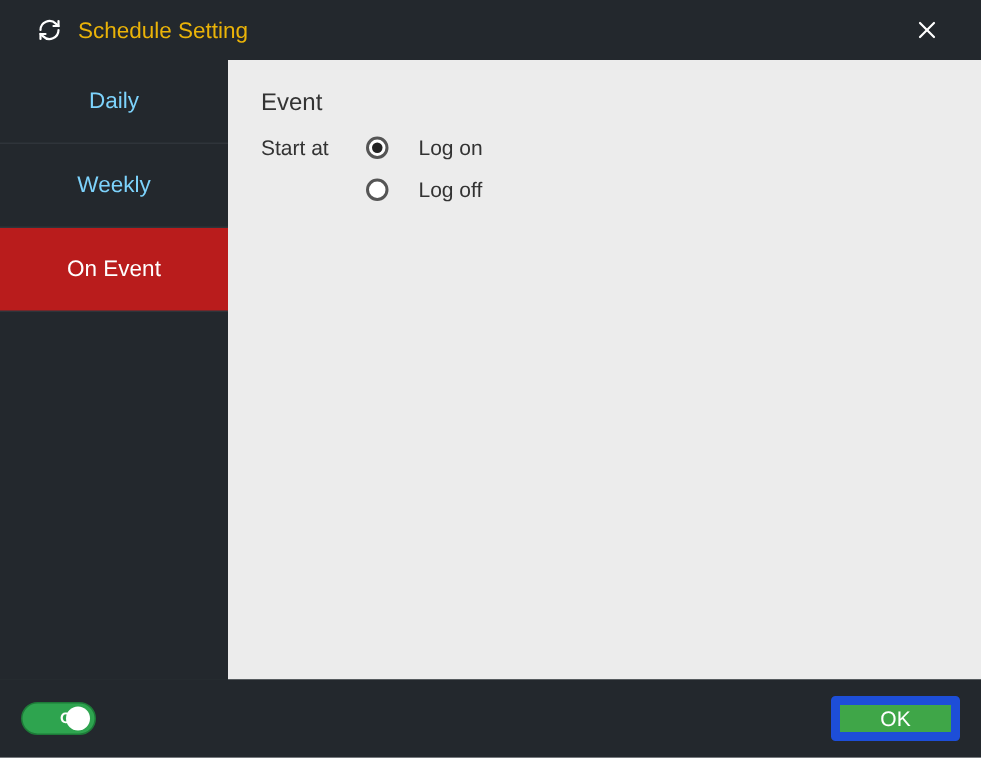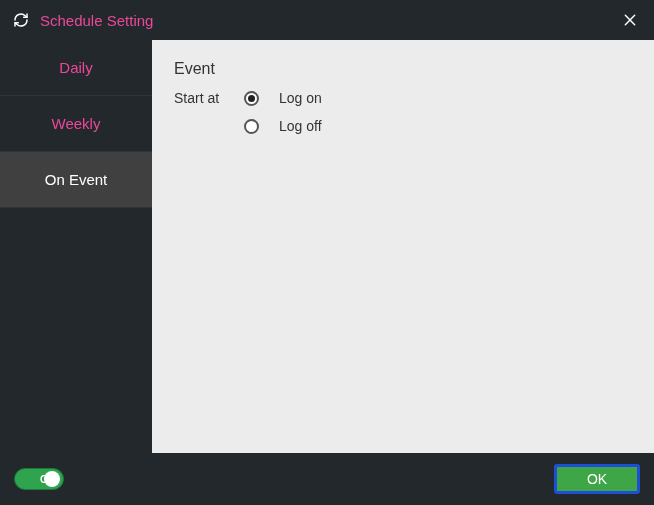--- a/index.html
+++ b/index.html
@@ -1,36 +1,36 @@
 <!DOCTYPE html>
 <html><head>
   <meta charset="utf-8">
   <style>
     * { box-sizing: border-box; margin: 0; padding: 0; font-family: Arial, sans-serif; }
     body { background: #3a4048; width: 654px; height: 505px; overflow: hidden; display: flex; flex-direction: column; }
-    .titlebar { height: 40px; background: #23282d; display: flex; align-items: center; padding: 0 12px; color: #ec4899; }
+    .titlebar { height: 40px; background: #23282d; display: flex; align-items: center; padding: 0 24px; color: #eab308; }
     .titlebar .icon { width: 18px; height: 18px; margin-right: 10px; display: flex; align-items: center; justify-content: center; }
     .titlebar .title { font-size: 15px; flex: 1; }
     .titlebar .close { width: 24px; height: 24px; display: flex; align-items: center; justify-content: center; cursor: pointer; }
     .body { flex: 1; display: flex; background: #23282d; }
     .sidebar { width: 152px; background: #23282d; }
-    .sidebar .item { height: 56px; display: flex; align-items: center; justify-content: center; color: #ec4899; font-size: 15px; cursor: pointer; border-bottom: 1px solid #2f343a; }
-    .sidebar .item.selected { background: #404040; color: #fff; text-align: center; }
+    .sidebar .item { height: 56px; display: flex; align-items: center; justify-content: center; color: #7dd3fc; font-size: 15px; cursor: pointer; border-bottom: 1px solid #2f343a; }
+    .sidebar .item.selected { background: #b91c1c; color: #fff; text-align: center; }
     .content { flex: 1; background: #ececec; padding: 20px 22px; color: #222; }
     .content h2 { font-size: 16px; font-weight: 400; margin-bottom: 12px; color: #333; }
     .row { display: flex; align-items: center; margin-bottom: 12px; font-size: 14px; color: #333; gap: 12px; }
     .row .label { width: 58px; text-align: left; }
     .radio { width: 15px; height: 15px; border: 2px solid #555; border-radius: 50%; margin-right: 8px; display: inline-flex; align-items: center; justify-content: center; background:#fff; }
     .radio.checked::after { content: ""; width: 7px; height: 7px; background: #222; border-radius: 50%; }
     .footer { height: 52px; background: #23282d; display: flex; align-items: center; padding: 0 14px; }
     .toggle { width: 50px; height: 22px; background: #2ea44f; border-radius: 11px; position: relative; cursor: pointer; display: flex; align-items: center; border:1px solid #1d7a38; }
     .toggle .knob { width: 16px; height: 16px; background: #fff; border-radius: 50%; position: absolute; right: 3px; }
     .toggle .txt { color: #fff; font-size: 10px; font-weight: bold; margin-left: 25px; letter-spacing: 0.5px; }
     .spacer { flex: 1; }
-    .btn { min-width: 86px; height: 30px; background: #3fa648; border: 3px solid #1d4ed8; color: #fff; font-size: 14px; border-radius: 3px; margin-left: 10px; cursor: pointer; }
+    .btn { min-width: 86px; height: 30px; background: #3fa648; border: 6px solid #1d4ed8; color: #fff; font-size: 14px; border-radius: 3px; margin-left: 10px; cursor: pointer; }
   </style>
 </head>
 <body>
 
 <div class="titlebar">
   <span class="icon">
     <svg width="16" height="16" viewBox="0 0 24 24" fill="none" stroke="#fff" stroke-width="2.2" stroke-linecap="round">
       <path d="M3 12a9 9 0 0 1 15.3-6.4L21 8"></path>
       <path d="M21 3v5h-5"></path>
       <path d="M21 12a9 9 0 0 1-15.3 6.4L3 16"></path>

